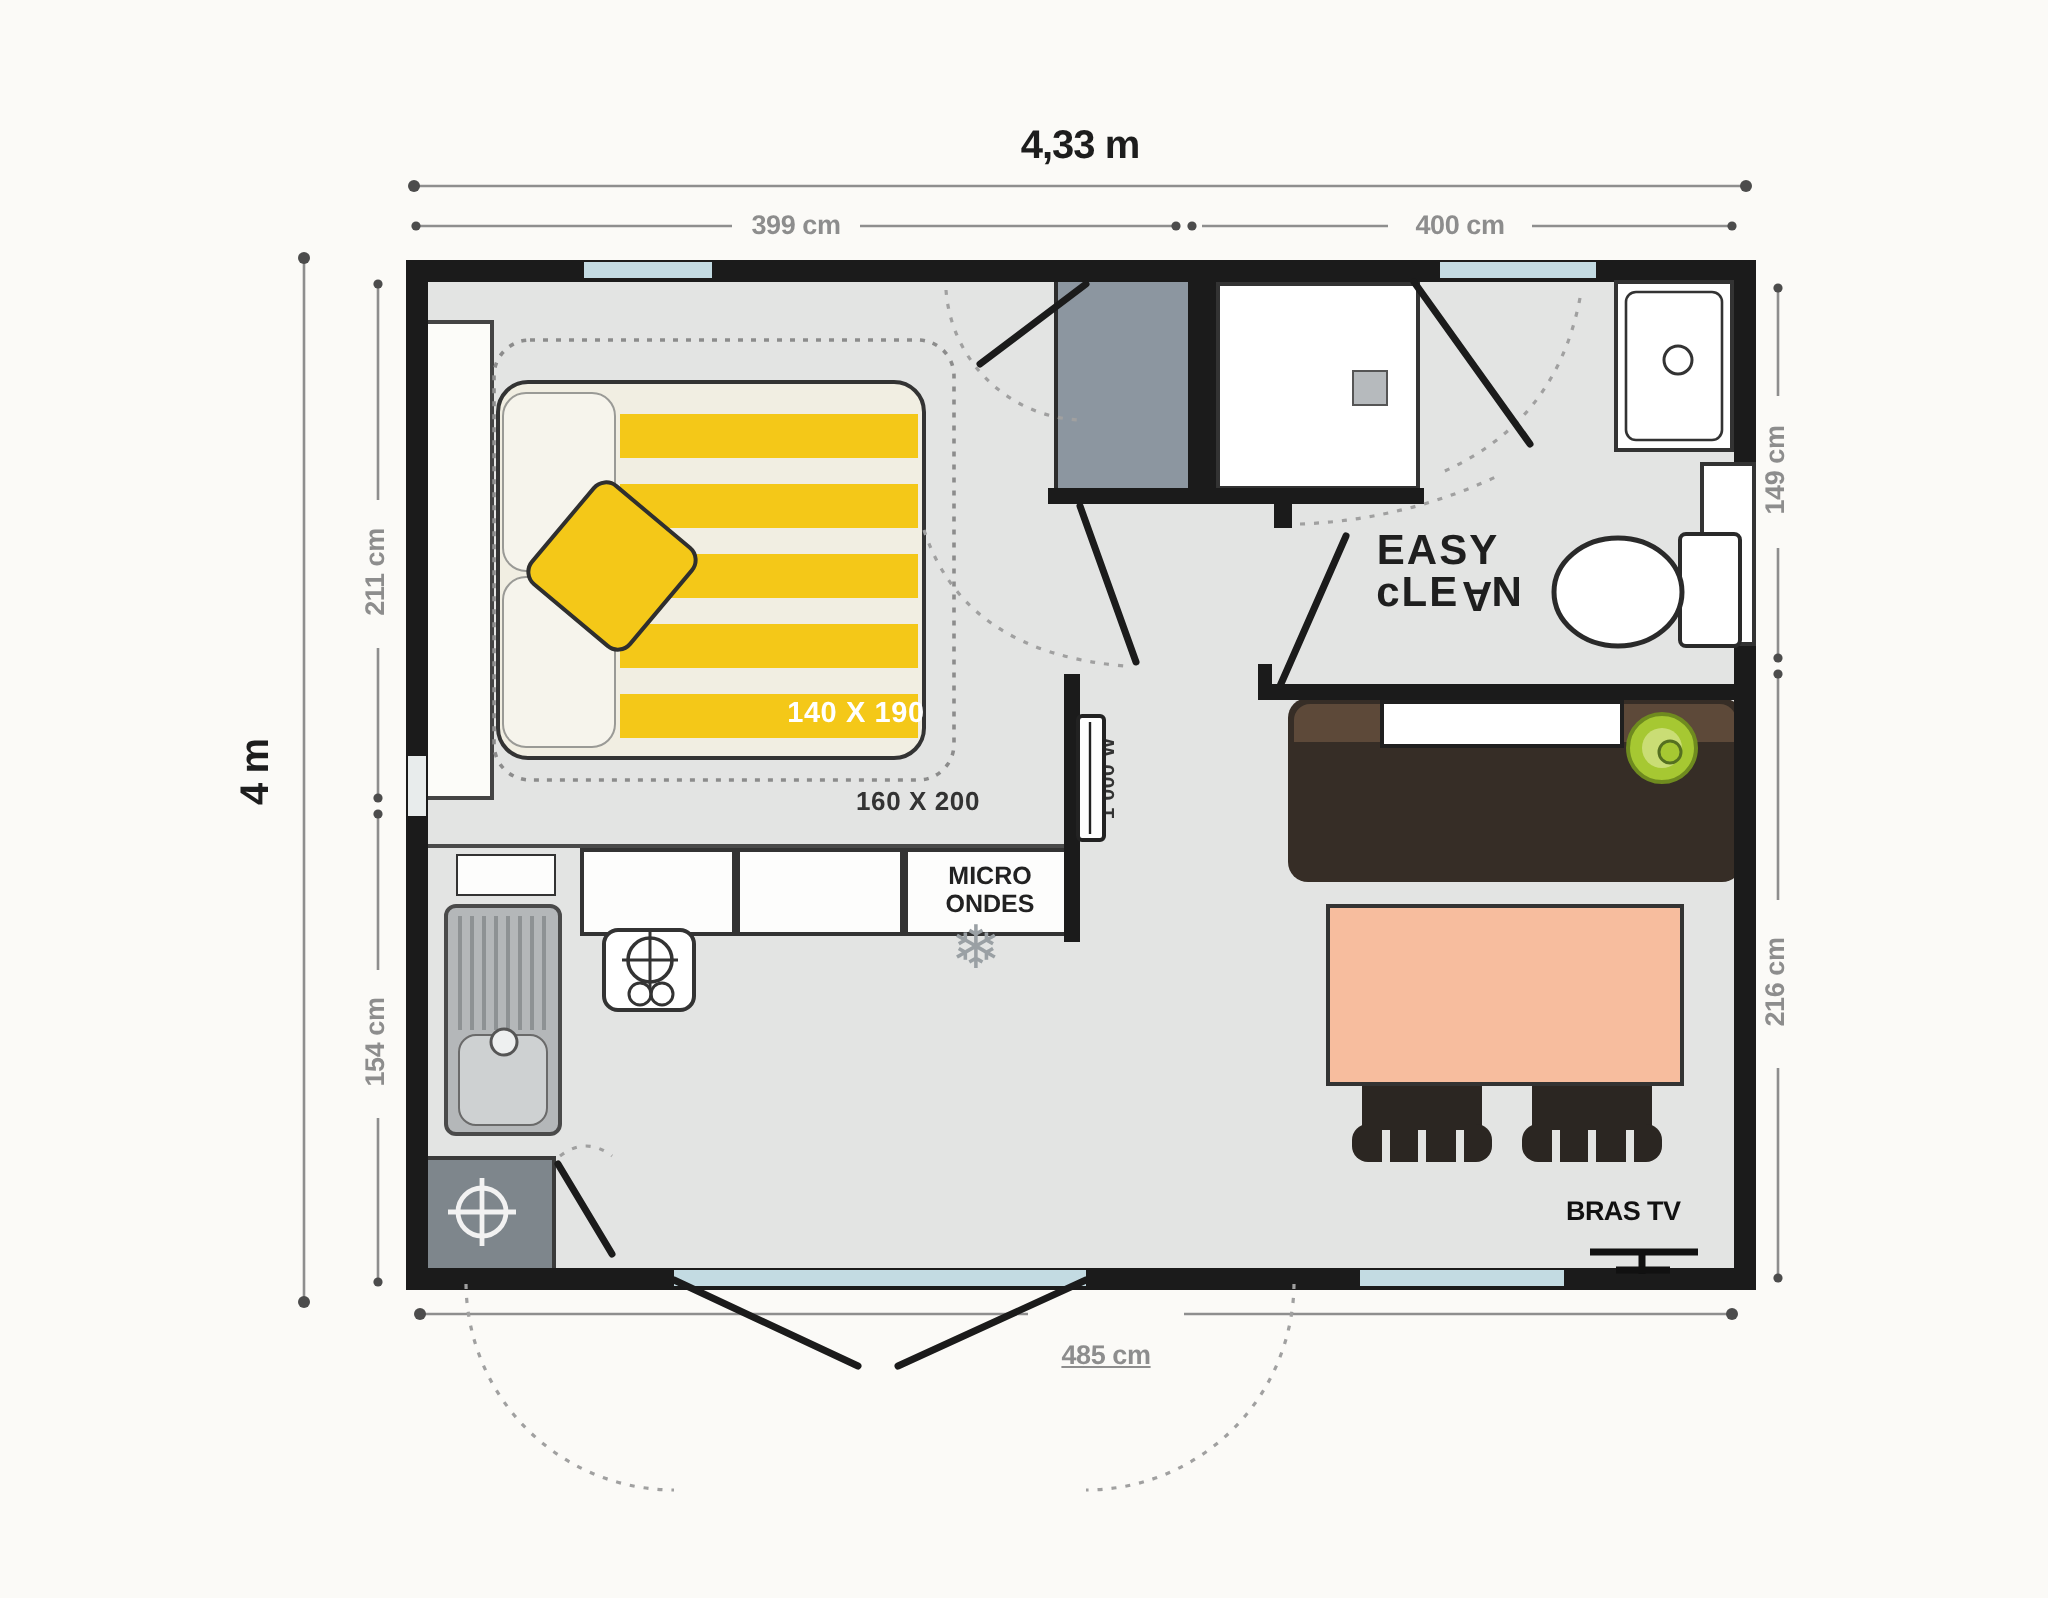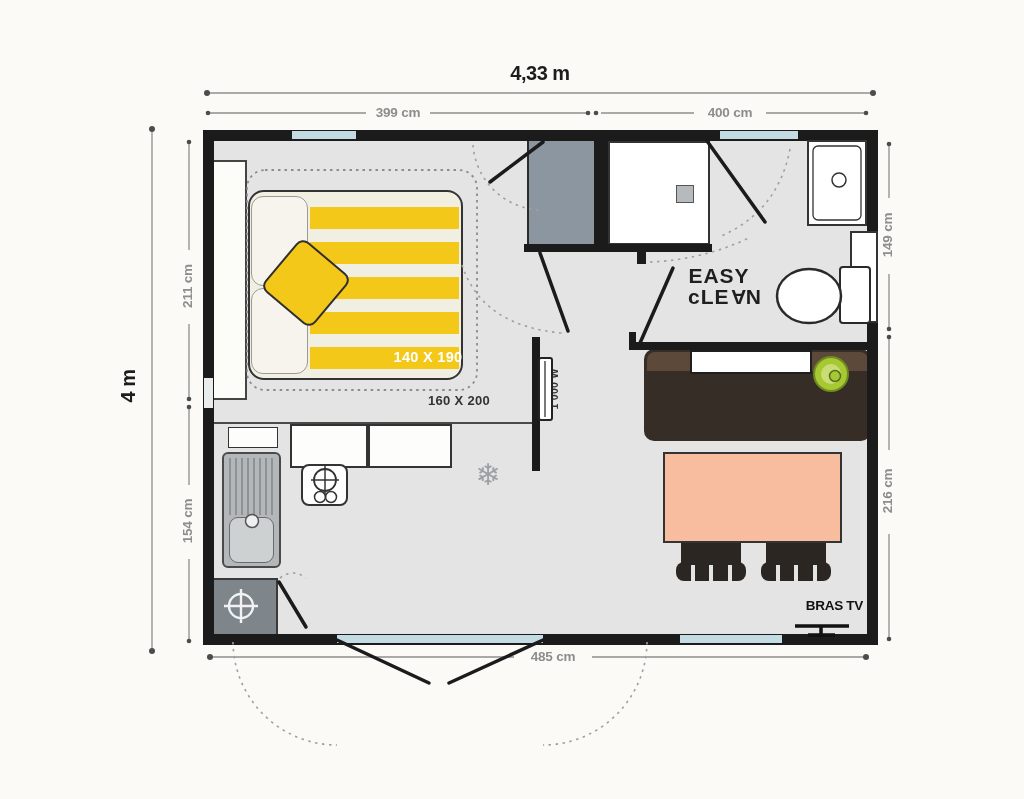--- a/index.html
+++ b/index.html
@@ -78,20 +78,26 @@
   <div class="pillow" style="left:251px;top:196px;height:90px;"></div>
   <div class="pillow" style="left:251px;top:288px;height:86px;"></div>
   <div id="cushion"></div>
   <div class="sizelabel" style="left:392px;top:349px;width:72px;font-size:14.5px;color:#fff;text-align:center;">140 X 190</div>
   <div class="sizelabel" style="left:422px;top:393px;width:68px;font-size:13px;color:#333;text-align:right;">160 X 200</div>
 
   <div class="abs" style="left:214px;top:422px;width:319px;height:2px;background:#4a4a4a;"></div>
   <div class="whitebox" style="left:228px;top:427px;width:50px;height:21px;border-width:1.5px;"></div>
   <div class="whitebox" style="left:290px;top:424px;width:78px;height:44px;"></div>
   <div class="whitebox" style="left:368px;top:424px;width:84px;height:44px;"></div>
+  <div class="whitebox counterrow" style="left:452px;top:424px;width:86px;height:44px;">
+    <div>
+      <div>MICRO</div>
+      <div>ONDES</div>
+    </div>
+  </div>
   <div class="abs" style="left:468px;top:458px;width:40px;height:34px;font-size:30px;color:#9aa0a4;text-align:center;line-height:34px;">❄</div>
 
   <div id="sinkunit">
     <div id="drainer"></div>
     <div id="basin"></div>
   </div>
   <div id="techbox"></div>
 
   <div id="counter">
     <div id="counter-band"></div>
@@ -111,21 +117,21 @@
       <span></span>
       <span></span>
       <span></span>
     </div>
 
   <div id="easyclean">
     <div class="l1">EASY</div>
     <div class="l2"><span>cLE</span><span class="flipA">A</span><span>N</span></div>
   </div>
 
-  <div class="sizelabel" style="left:783px;top:598px;width:80px;font-size:13.5px;color:#111;text-align:right;letter-spacing:-0.3px;">BRAS TV</div>
+  <div class="sizelabel" style="left:783px;top:598px;width:80px;font-size:13.5px;color:#111;text-align:left;letter-spacing:-0.3px;">BRAS TV</div>
 
   <div class="sizelabel v" style="left:528px;top:379px;width:60px;height:20px;font-size:10.5px;color:#333;text-align:center;transform:rotate(-90deg);">1 000 W</div>
 
   <div id="wardrobe"></div>
   <div id="shower">
     <div id="drain"></div>
   </div>
 
   <div class="wall" style="left:203px;top:130px;width:675px;height:11px;"></div>
   <div class="wall" style="left:203px;top:634px;width:675px;height:11px;"></div>
@@ -257,15 +263,15 @@
   </svg>
 
   <div class="biglabel" style="left:480px;top:60px;width:120px;">4,33 m</div>
   <div class="biglabel v" style="left:98px;top:373px;width:60px;">4 m</div>
   <div class="dimlabel" style="left:368px;top:104px;width:60px;">399 cm</div>
   <div class="dimlabel" style="left:700px;top:104px;width:60px;">400 cm</div>
   <div class="dimlabel v" style="left:158px;top:277px;width:60px;">211 cm</div>
   <div class="dimlabel v" style="left:158px;top:512px;width:60px;">154 cm</div>
   <div class="dimlabel v" style="left:858px;top:226px;width:60px;">149 cm</div>
   <div class="dimlabel v" style="left:858px;top:482px;width:60px;">216 cm</div>
-  <div class="dimlabel" style="left:523px;top:648px;width:60px;">485 cm</div>
+  <div class="dimlabel" style="left:523px;top:669px;width:60px;text-decoration:underline;">485 cm</div>
 
 </div>
 
 </body></html>

